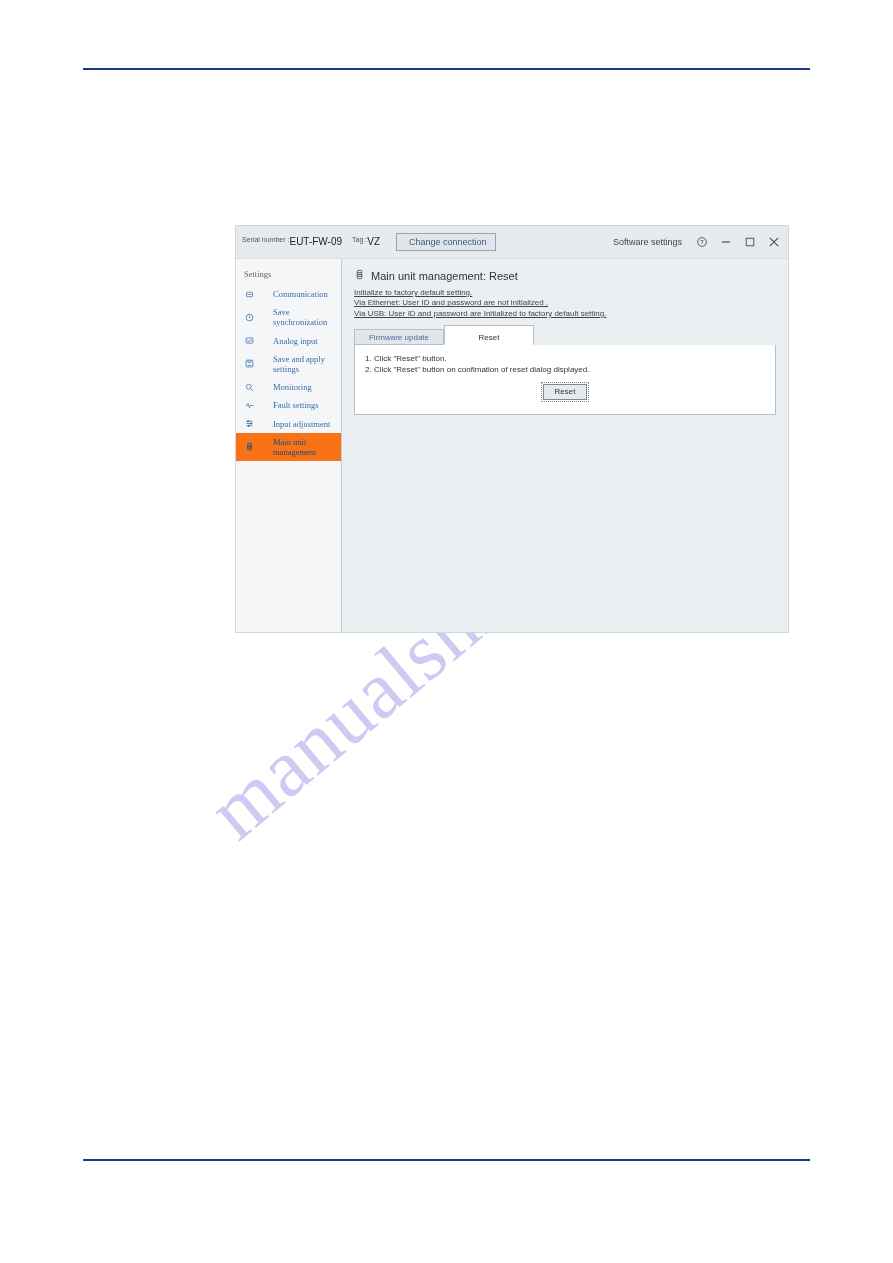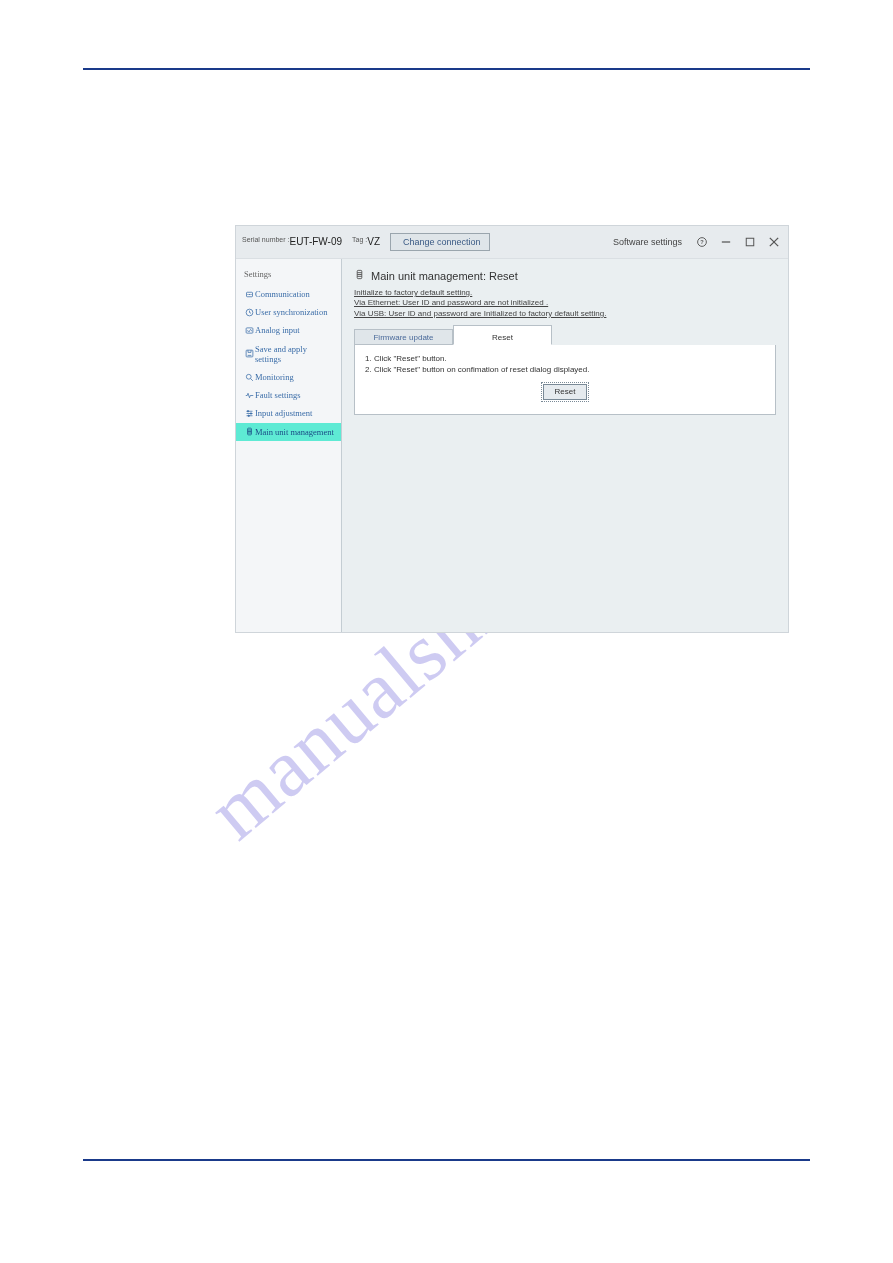--- a/index.html
+++ b/index.html
@@ -62,20 +62,21 @@
     color: #555;
     line-height: 1;
   }
   .tb-value {
     font-size: 10px;
     color: #222;
     line-height: 1.2;
     font-weight: 500;
   }
   .change-conn {
+    margin-left: 6px;
     display: inline-flex;
     align-items: center;
     gap: 4px;
     padding: 3px 8px;
     border: 1px solid #9aa5ad;
     background: #dfe5e9;
     color: #3a5a85;
     font-size: 9px;
     cursor: pointer;
   }
@@ -121,28 +122,28 @@
     font-family: Liberation Serif, serif;
   }
   .sidebar-header {
     padding: 0 8px 6px 8px;
     color: #666;
     font-size: 8.5px;
   }
   .side-item {
     display: flex;
     align-items: center;
-    gap: 1px;
+    gap: 19px;
     padding: 4px 6px 4px 8px;
     color: #3b6da8;
     cursor: pointer;
     line-height: 1.2;
   }
   .side-item.active {
-    background: #5eead4;
+    background: #f97316;
     color: #1a4b86;
   }
   .side-icon {
     width: 10px;
     height: 10px;
     flex: none;
     display: inline-flex;
     align-items: center;
     justify-content: center;
   }
@@ -174,21 +175,21 @@
     color: #444;
     line-height: 1.3;
     margin-bottom: 6px;
     text-decoration: underline;
   }
 
   .tabs {
     display: flex;
   }
   .tab {
-    width: 99px;
+    width: 90px;
     height: 20px;
     display: flex;
     align-items: flex-end;
     justify-content: center;
     padding-bottom: 2px;
     font-size: 8px;
     border: 1px solid #b7c0c7;
     cursor: pointer;
     box-sizing: border-box;
   }
@@ -331,21 +332,21 @@
           </span>
           <span class="side-label">Communication</span>
         </div>
         <div class="side-item">
           <span class="side-icon">
             <svg viewBox="0 0 12 12" fill="none" stroke="currentColor">
                 <circle cx="6" cy="6" r="4.5"></circle>
                 <path d="M6 3.5V6l2 1"></path>
               </svg>
           </span>
-          <span class="side-label">User synchronization</span>
+          <span class="side-label">Save synchronization</span>
         </div>
         <div class="side-item">
           <span class="side-icon">
             <svg viewBox="0 0 12 12" fill="none" stroke="currentColor">
                 <rect x="1.5" y="2.5" width="9" height="7" rx="1"></rect>
                 <path d="M3 7c1-3 2 3 3 0s2-3 3 0"></path>
               </svg>
           </span>
           <span class="side-label">Analog input</span>
         </div>

